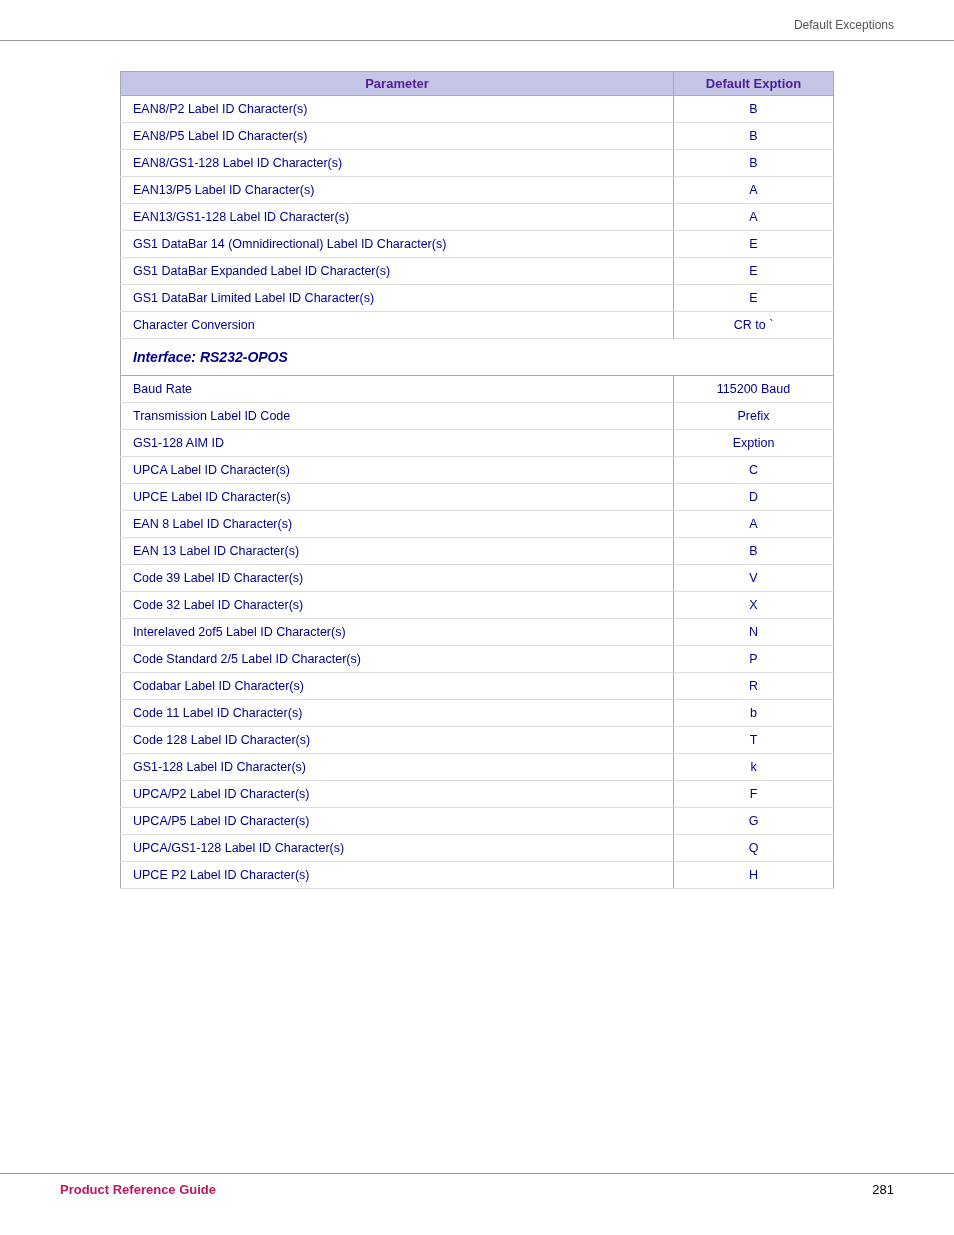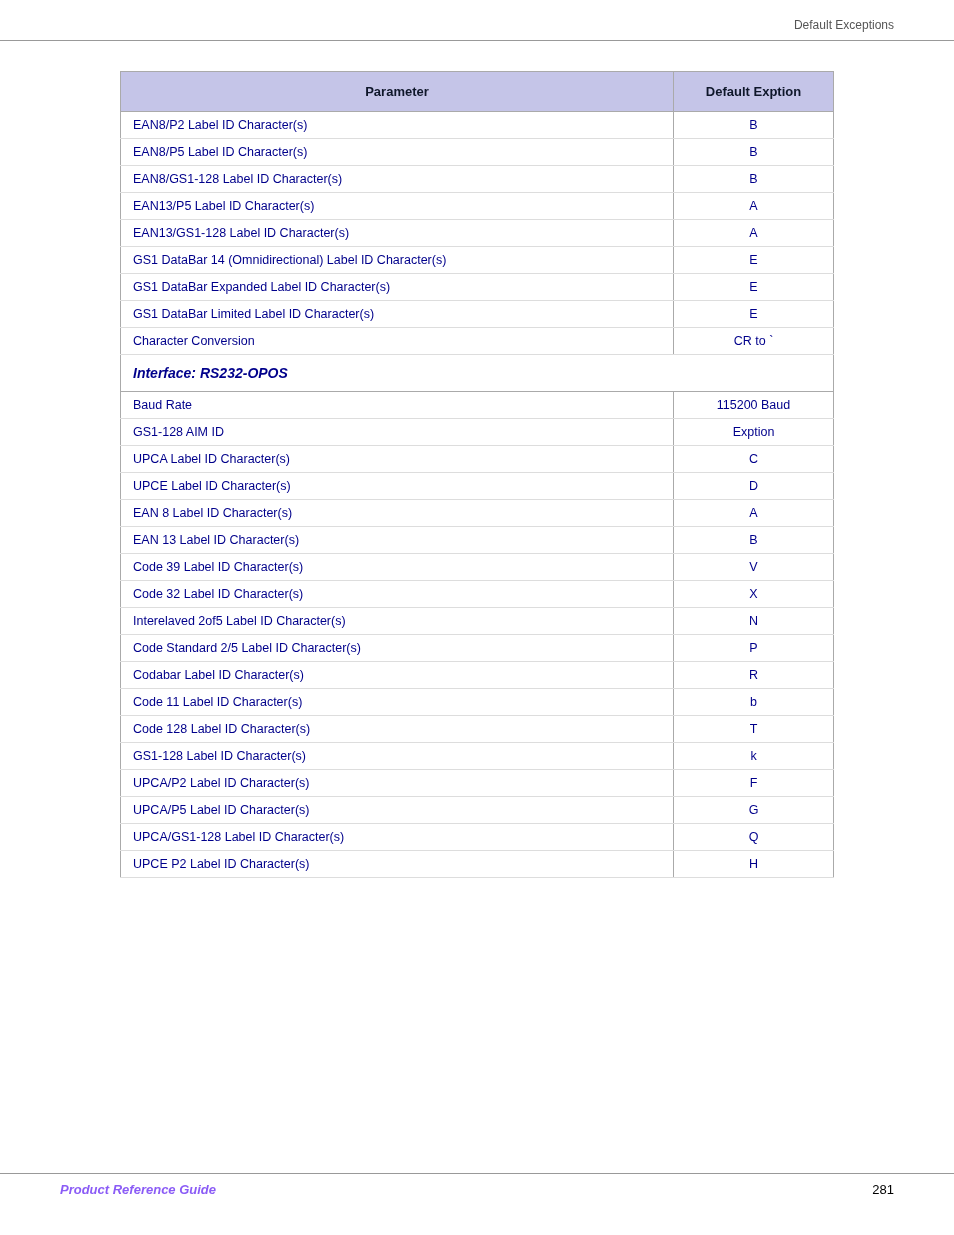--- a/index.html
+++ b/index.html
@@ -26,24 +26,24 @@
     }
 
     .table-container {
       width: 100%;
       border-collapse: collapse;
       border: 1px solid #aaa;
     }
 
     .table-container th {
       background-color: #c5c5e8;
-      color: #0f172a;
+      color: #4c1d95;
       font-weight: bold;
       font-size: 13px;
-      padding: 12px 12px;
+      padding: 4px 12px;
       text-align: center;
       border: 1px solid #aaa;
     }
 
     .table-container th.param-header {
       text-align: center;
     }
 
     .table-container th.default-header {
       text-align: center;
@@ -91,22 +91,21 @@
       right: 0;
       display: flex;
       justify-content: space-between;
       padding: 8px 60px;
       border-top: 1px solid #999;
       font-size: 13px;
     }
 
     .page-footer .guide-label {
       font-weight: bold;
-      font-style: italic;
-      color: #8b5cf6;
+      color: #be185d;
     }
 
     .page-footer .page-number {
       font-weight: normal;
       color: #000;
     }
   </style>
 </head>
 <body>
 
@@ -160,20 +159,24 @@
           <td class="value-cell">CR to `</td>
         </tr>
         <tr class="section-row">
           <td colspan="2">Interface: RS232-OPOS</td>
         </tr>
         <tr>
           <td class="param-cell">Baud Rate</td>
           <td class="value-cell">115200 Baud</td>
         </tr>
         <tr>
+          <td class="param-cell">Transmission Label ID Code</td>
+          <td class="value-cell">Prefix</td>
+        </tr>
+        <tr>
           <td class="param-cell">GS1-128 AIM ID</td>
           <td class="value-cell">Exption</td>
         </tr>
         <tr>
           <td class="param-cell">UPCA Label ID Character(s)</td>
           <td class="value-cell">C</td>
         </tr>
         <tr>
           <td class="param-cell">UPCE Label ID Character(s)</td>
           <td class="value-cell">D</td>

